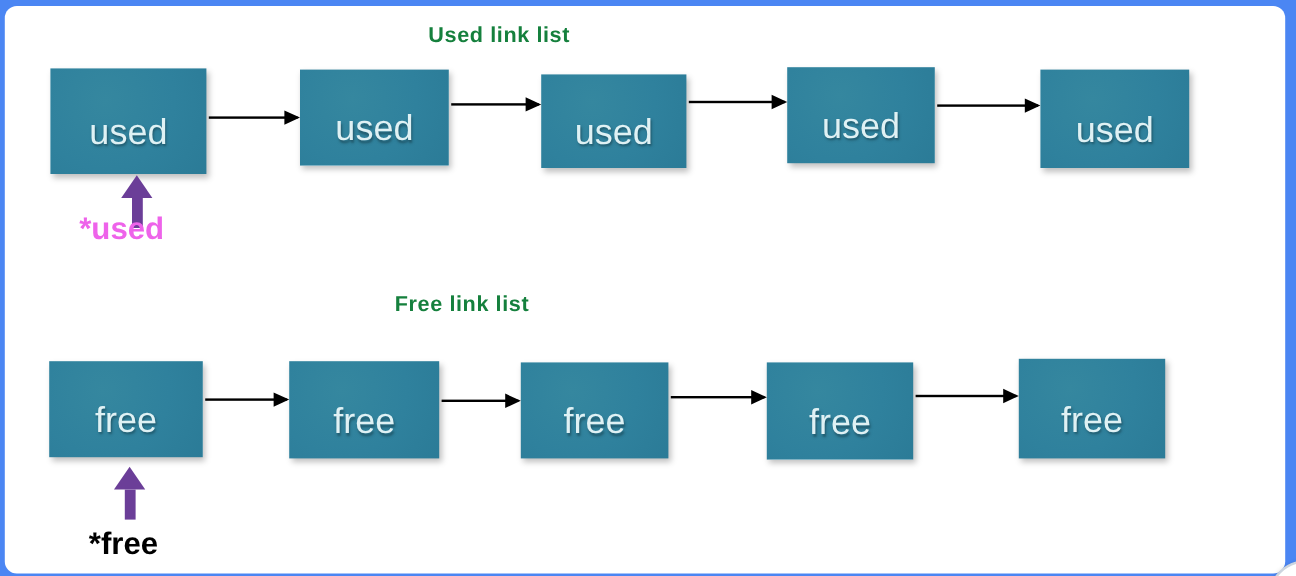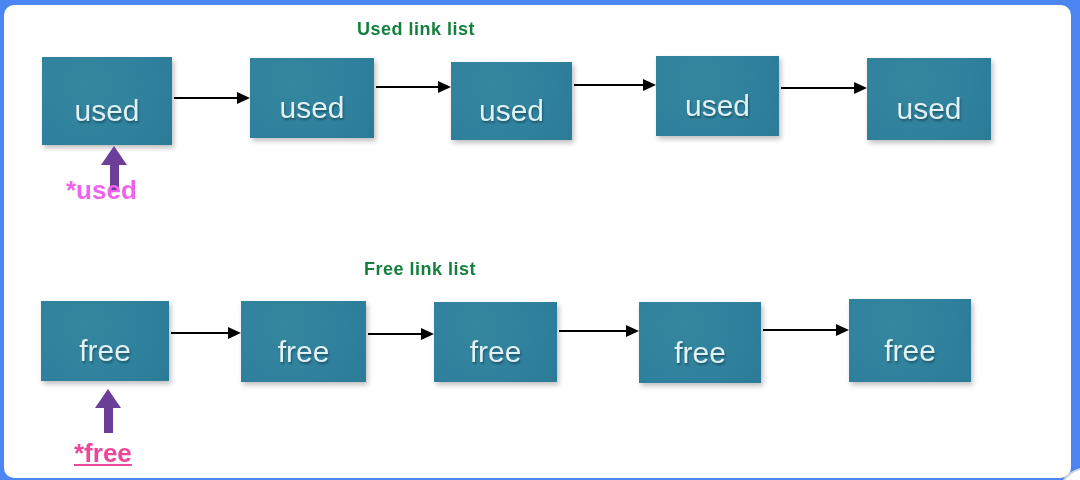--- a/index.html
+++ b/index.html
@@ -113,21 +113,21 @@
   <div class="link-arrow" style="left:372px;top:81px;width:73px;"></div>
   <div class="link-arrow" style="left:570px;top:79px;width:80px;"></div>
   <div class="link-arrow" style="left:777px;top:82px;width:84px;"></div>
 
   <div class="pointer" style="left:95px;top:141px;">
     <div class="p-head"></div>
     <div class="p-shaft"></div>
   </div>
   <div class="pointer-label" style="left:62px;top:170px;color:#ee63ea;">*used</div>
 
-  <div class="list-title" style="left:416px;top:238px;margin-top:16px;">Free link list</div>
+  <div class="list-title" style="left:381px;top:238px;">Free link list</div>
 
   <div class="node" style="left:37px;top:296px;width:128px;height:80px;">
     <span class="node-label">free</span>
   </div>
   <div class="node" style="left:237px;top:296px;width:125px;height:81px;">
     <span class="node-label">free</span>
   </div>
   <div class="node" style="left:430px;top:297px;width:123px;height:80px;">
     <span class="node-label">free</span>
   </div>
@@ -140,17 +140,17 @@
 
   <div class="link-arrow" style="left:167px;top:327px;width:68px;"></div>
   <div class="link-arrow" style="left:364px;top:328px;width:64px;"></div>
   <div class="link-arrow" style="left:555px;top:325px;width:78px;"></div>
   <div class="link-arrow" style="left:759px;top:324px;width:84px;"></div>
 
   <div class="pointer" style="left:89px;top:384px;">
     <div class="p-head"></div>
     <div class="p-shaft"></div>
   </div>
-  <div class="pointer-label" style="left:70px;top:433px;color:#ec4899;text-decoration:underline;">*free</div>
+  <div class="pointer-label" style="left:70px;top:433px;color:#000000;">*free</div>
 
 </div>
 
 <div class="corner-circle"></div>
 
 </body></html>

